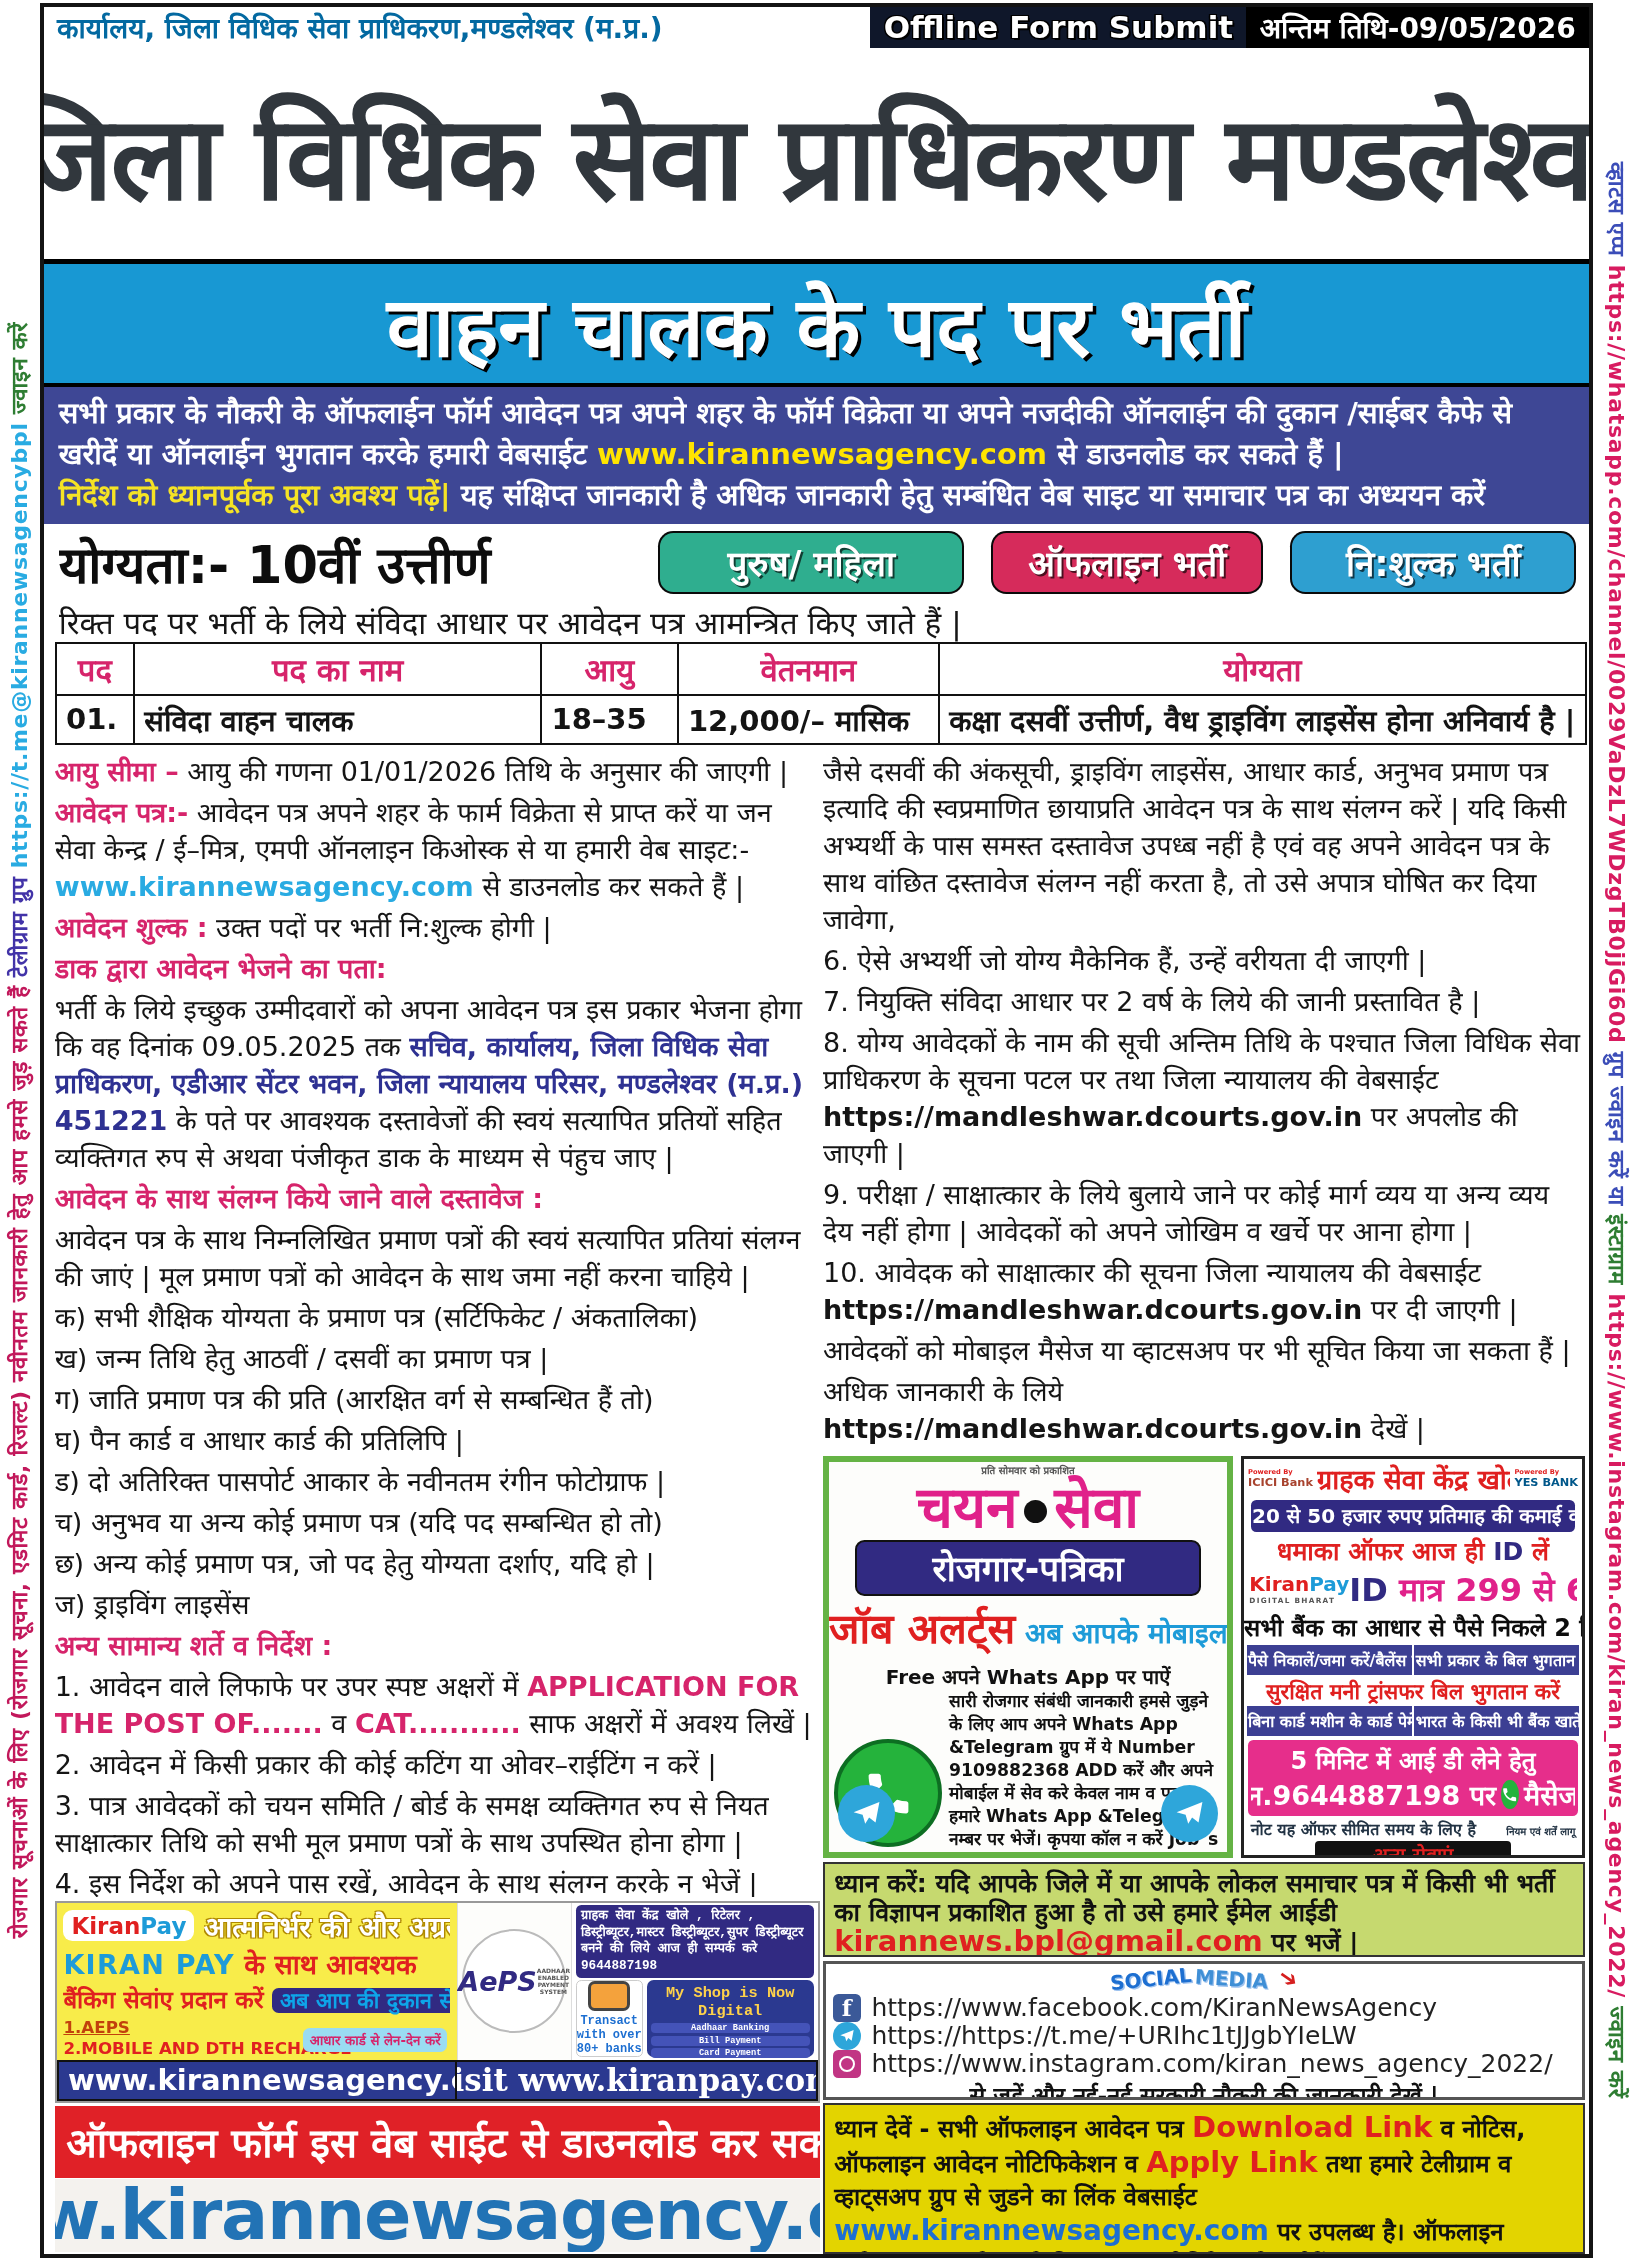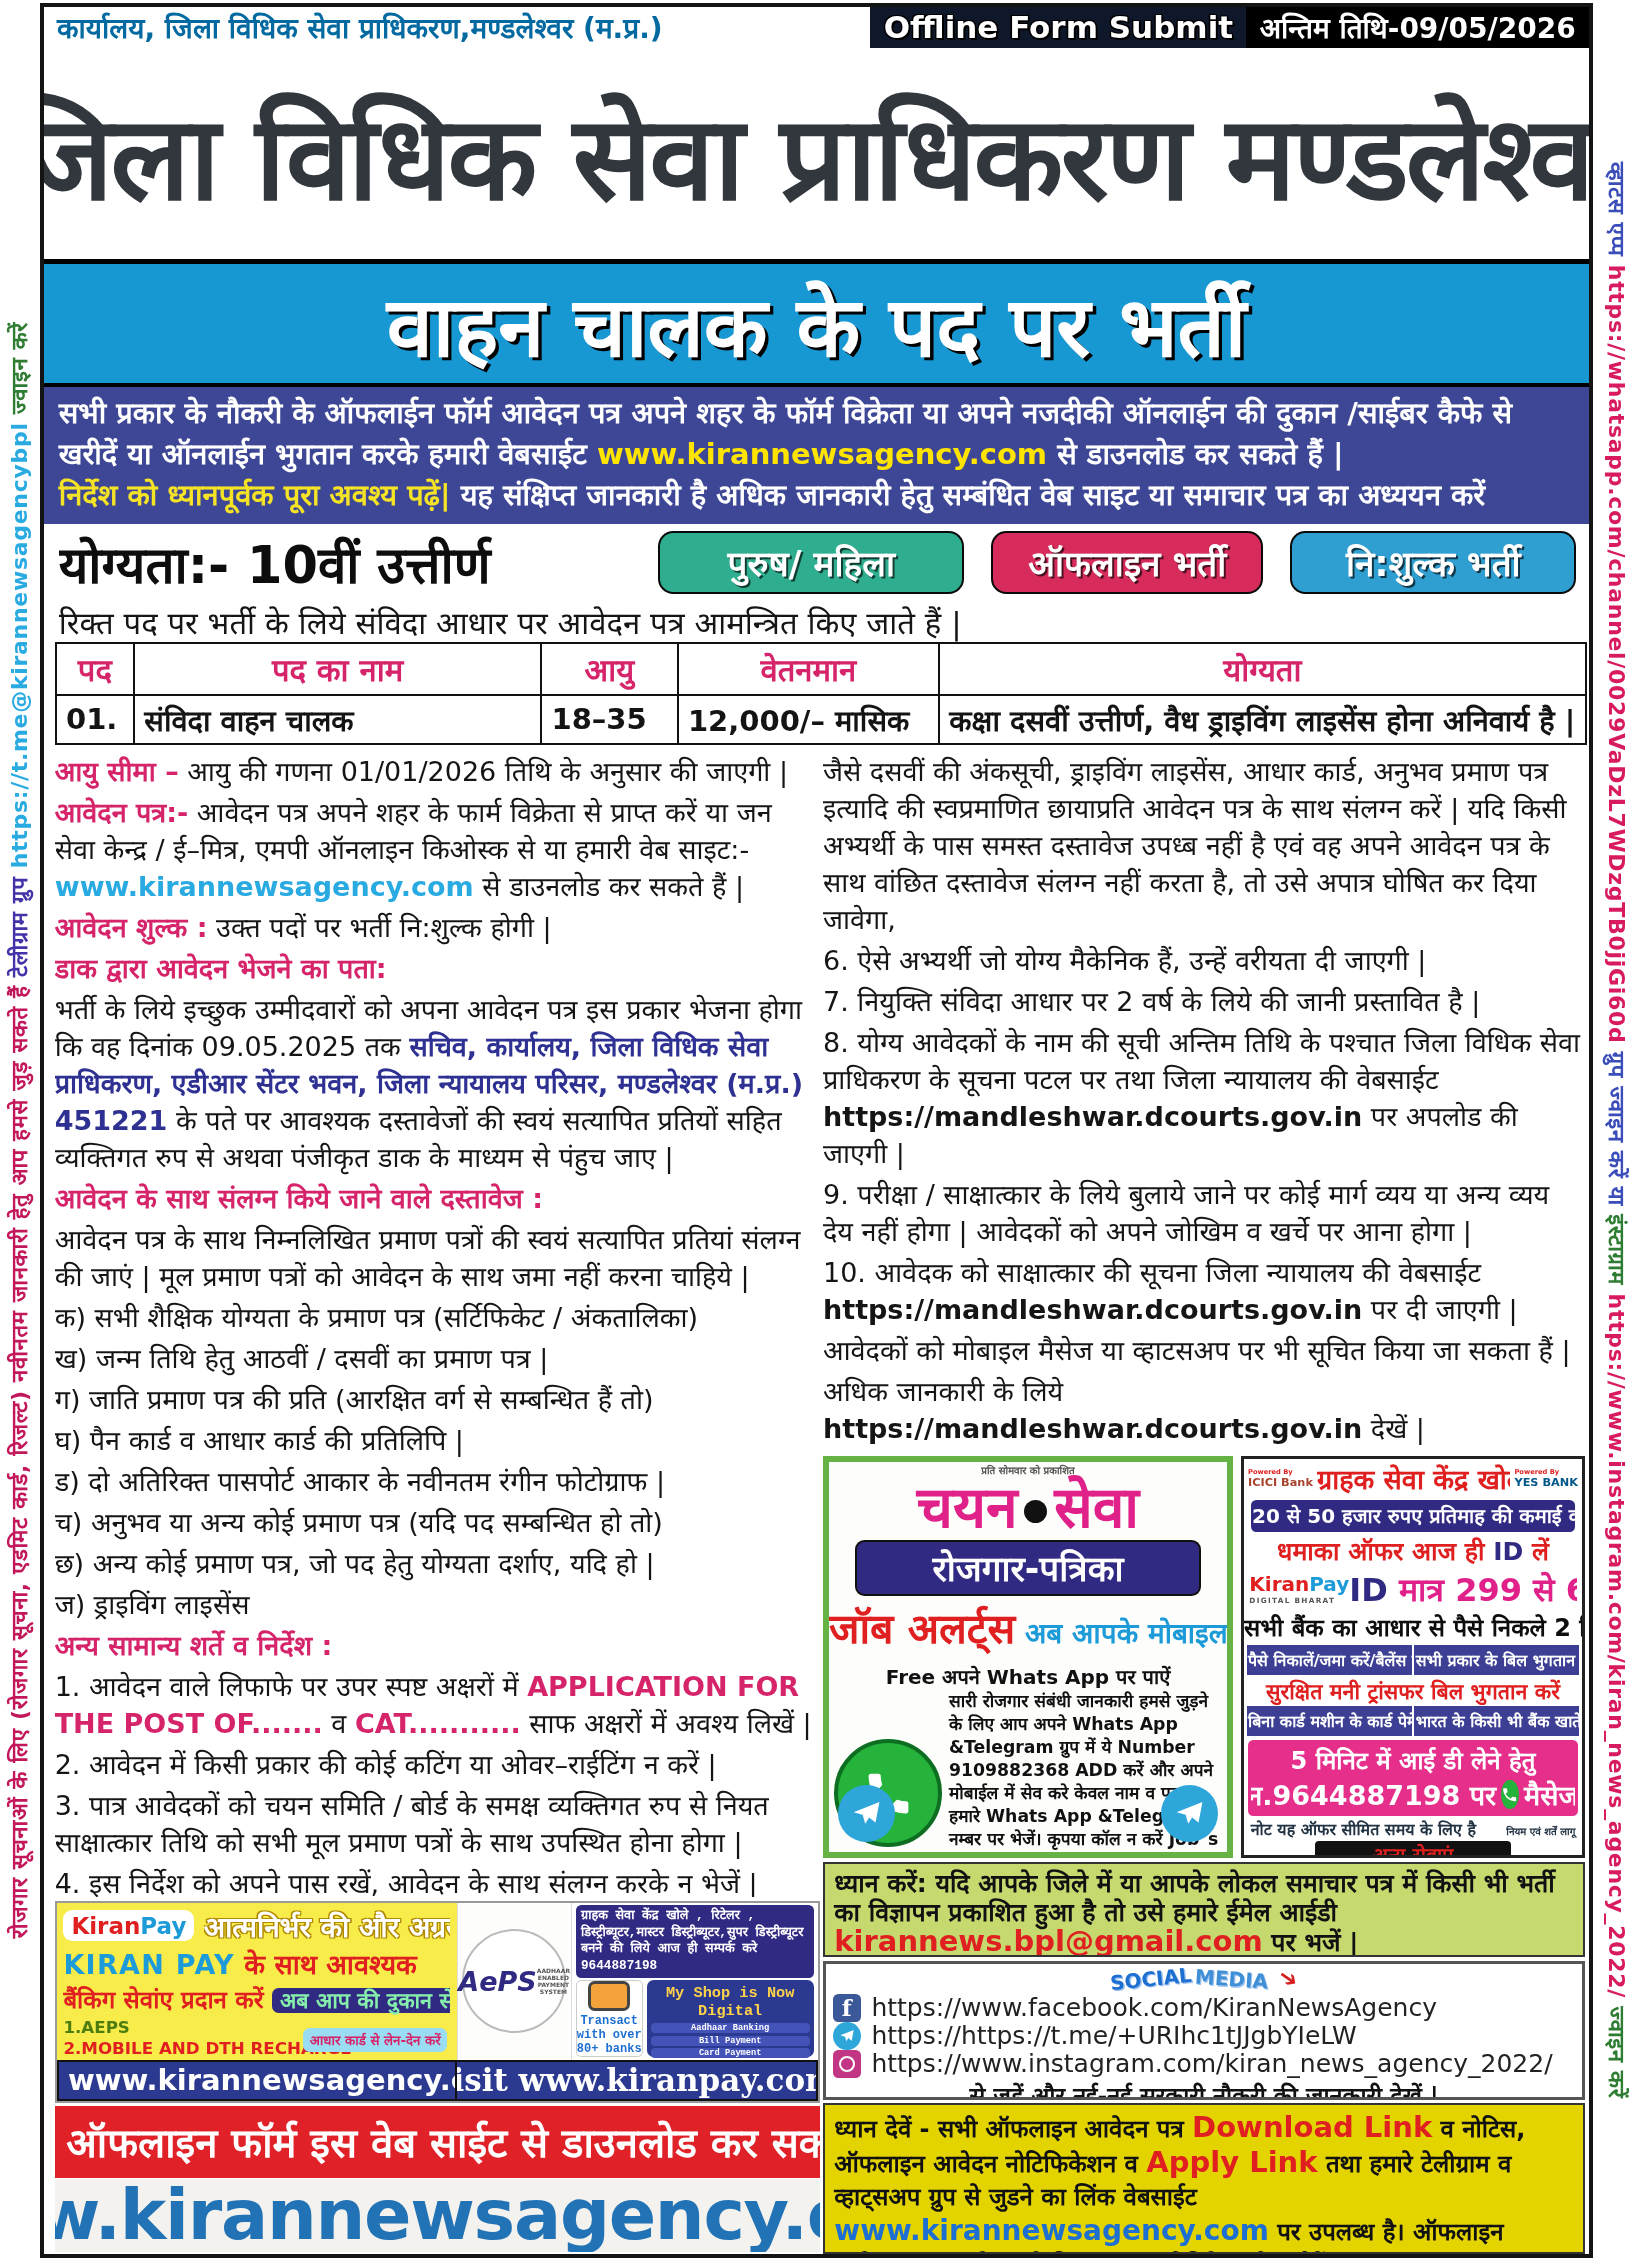--- a/index.html
+++ b/index.html
@@ -106,23 +106,23 @@
   .kp-body{flex:1;display:flex;min-height:0;}
   .kp-left{width:400px;background:#f8ec4a;padding:4px 6.7px;box-sizing:border-box;position:relative;overflow:hidden;}
   .kp-logorow{display:flex;align-items:center;gap:9.3px;}
   .kp-logo{background:#fff;border-radius:9.3px;padding:2.7px 8px;font-size:23px;font-weight:900;white-space:nowrap;}
   .kp-logo .kr{color:#e02020;} .kp-logo .kp{color:#1d9bd8;}
   .kp-slogan{font-size:28px;font-weight:900;color:#fff;text-shadow:1.3px 1.3px 0 #b08900,-1.3px -1.3px 0 #b08900,1.3px -1.3px 0 #b08900,-1.3px 1.3px 0 #b08900;white-space:nowrap;overflow:hidden;}
   .kp-head{font-size:27px;font-weight:900;white-space:nowrap;overflow:hidden;}
   .kp-head .brand{color:#1d9bd8;letter-spacing:1.3px;} .kp-head .rest{color:#e02020;}
   .kp-head2{font-size:24px;font-weight:900;white-space:nowrap;overflow:hidden;}
   .kp-head2 .r{color:#e02020;}
-  .kp-head2 .chip{background:#312a82;color:#86efac;border-radius:6.7px;padding:0 8px;font-size:21.4px;}
+  .kp-head2 .chip{background:#312a82;color:#0ea5e9;border-radius:6.7px;padding:0 8px;font-size:21.4px;}
   .kp-list{margin-top:2.7px;font-size:16.7px;font-weight:900;line-height:20.7px;}
-  .kp-list .i0{color:#4d7c0f;} .kp-list .i1{color:#e02020;} .kp-list .i2{color:#d6246b;}
+  .kp-list .i0{color:#c2410c;text-decoration:underline;} .kp-list .i1{color:#e02020;} .kp-list .i2{color:#d6246b;}
   .kp-badge{position:absolute;right:9.3px;bottom:8px;background:#9adcf2;border-radius:6.7px;color:#d6246b;font-size:13.3px;font-weight:900;padding:2.7px 6.7px;}
   .kp-mid{width:113px;display:flex;align-items:center;justify-content:center;background:#fdfdfb;border-left:1.3px solid #ddd;}
   .aeps-circle{width:100px;height:100px;border-radius:50%;background:#fff;border:2px solid #bbb;display:flex;align-items:center;justify-content:center;text-align:center;}
   .aeps-circle .a1{font-size:27px;font-weight:900;font-style:italic;color:#312a82;}
   .aeps-circle .a2{font-size:6px;color:#555;font-weight:700;}
   .kp-right{flex:1;background:#fff;border-left:1.3px solid #ddd;padding:2.7px 4px;box-sizing:border-box;display:flex;flex-direction:column;gap:2.7px;overflow:hidden;font-family:Liberation Mono, monospace;}
   .kp-contact{background:#312a82;color:#fff;font-size:12.7px;font-weight:800;border-radius:5.3px;padding:2.7px 5.3px;line-height:16.7px;}
   .kp-lower{flex:1;display:flex;gap:4px;min-height:0;}
   .kp-phonebox{flex:1;border:1.3px solid #ccc;border-radius:5.3px;display:flex;flex-direction:column;align-items:center;justify-content:center;}
   .phone-shape{width:36px;height:64px;border:3.3px solid #444;border-radius:6.7px;background:#f4a23c;}

